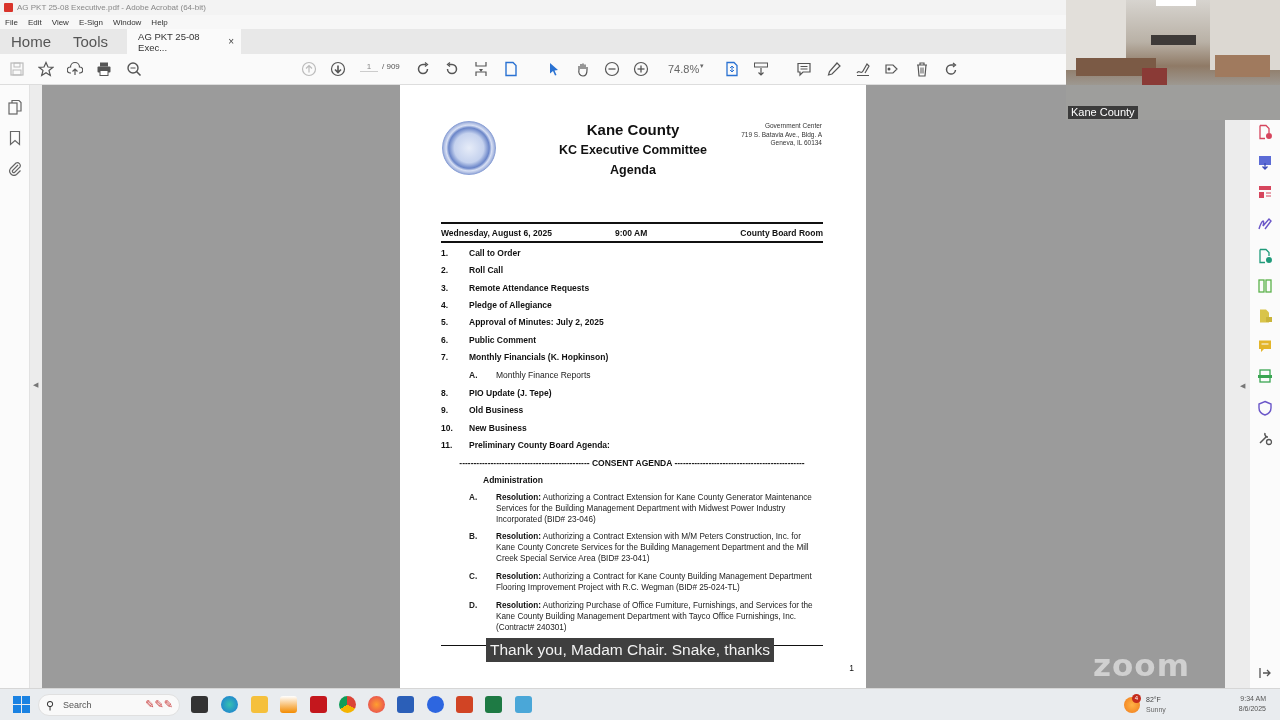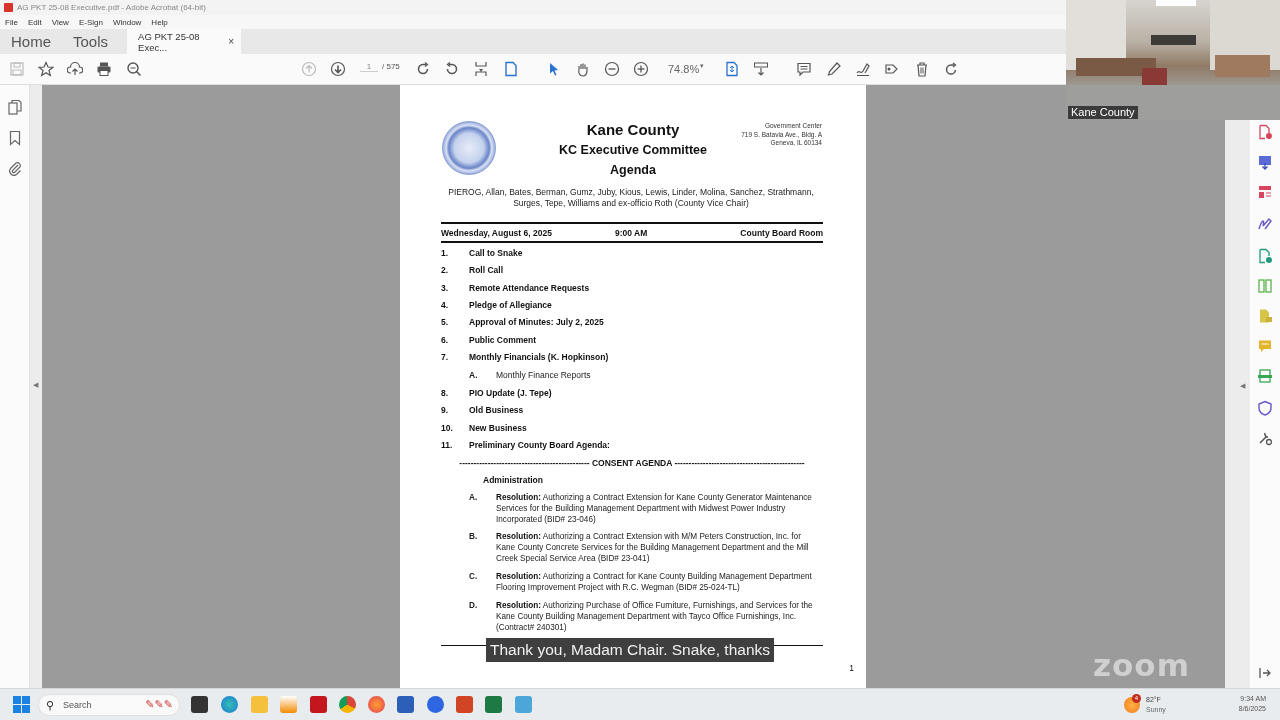--- a/index.html
+++ b/index.html
@@ -171,21 +171,21 @@
           <path d="M8 11.5 V4.5 M5 7.5 L8 4.5 L11 7.5" fill="none" stroke="currentColor" stroke-width="1.2"></path>
         </svg>
     </div>
     <div class="tb-icon" style="left:329px">
       <svg viewBox="0 0 16 16">
           <circle cx="8" cy="8" r="6.5" fill="none" stroke="currentColor" stroke-width="1.2"></circle>
           <path d="M8 4.5 V11.5 M5 8.5 L8 11.5 L11 8.5" fill="none" stroke="currentColor" stroke-width="1.6"></path>
         </svg>
     </div>
     <span class="page-num">1</span>
-    <span class="page-total">/ 575</span>
+    <span class="page-total">/ 909</span>
     <div class="tb-icon" style="left:414px">
       <svg viewBox="0 0 16 16">
           <path d="M12.5 8 A4.5 4.5 0 1 1 8 3.5 H11" fill="none" stroke="currentColor" stroke-width="1.5"></path>
           <path d="M10 1.5 L12.5 3.5 L10 5.5" fill="none" stroke="currentColor" stroke-width="1.3"></path>
         </svg>
     </div>
     <div class="tb-icon" style="left:443px">
       <svg viewBox="0 0 16 16">
           <path d="M3.5 8 A4.5 4.5 0 1 0 8 3.5 H5" fill="none" stroke="currentColor" stroke-width="1.5"></path>
           <path d="M6 1.5 L3.5 3.5 L6 5.5" fill="none" stroke="currentColor" stroke-width="1.3"></path>
@@ -304,33 +304,32 @@
     <div class="page">
       <div class="seal"></div>
       <div class="doc-title1">Kane County</div>
       <div class="doc-title2">KC Executive Committee</div>
       <div class="doc-title3">Agenda</div>
       <div class="address">
         <div>Government Center</div>
         <div>719 S. Batavia Ave., Bldg. A</div>
         <div>Geneva, IL 60134</div>
       </div>
-      <div class="members">PIEROG, Allan, Bates, Berman, Gumz, Juby, Kious, Lewis, Linder, Molina, Sanchez, Strathmann, Surges, Tepe, Williams and ex-officio Roth (County Vice Chair)</div>
 
       <div class="rule" style="top:137px"></div>
       <div class="meta-row">
         <span style="left:0">Wednesday, August 6, 2025</span>
         <span style="left:174px">9:00 AM</span>
         <span style="right:0">County Board Room</span>
       </div>
       <div class="rule" style="top:156px"></div>
 
       <div class="item" style="top:163px">
           <span class="num">1.</span>
-          <span class="label">Call to Snake</span>
+          <span class="label">Call to Order</span>
         </div>
       <div class="item" style="top:180px">
           <span class="num">2.</span>
           <span class="label">Roll Call</span>
         </div>
       <div class="item" style="top:198px">
           <span class="num">3.</span>
           <span class="label">Remote Attendance Requests</span>
         </div>
       <div class="item" style="top:215px">

